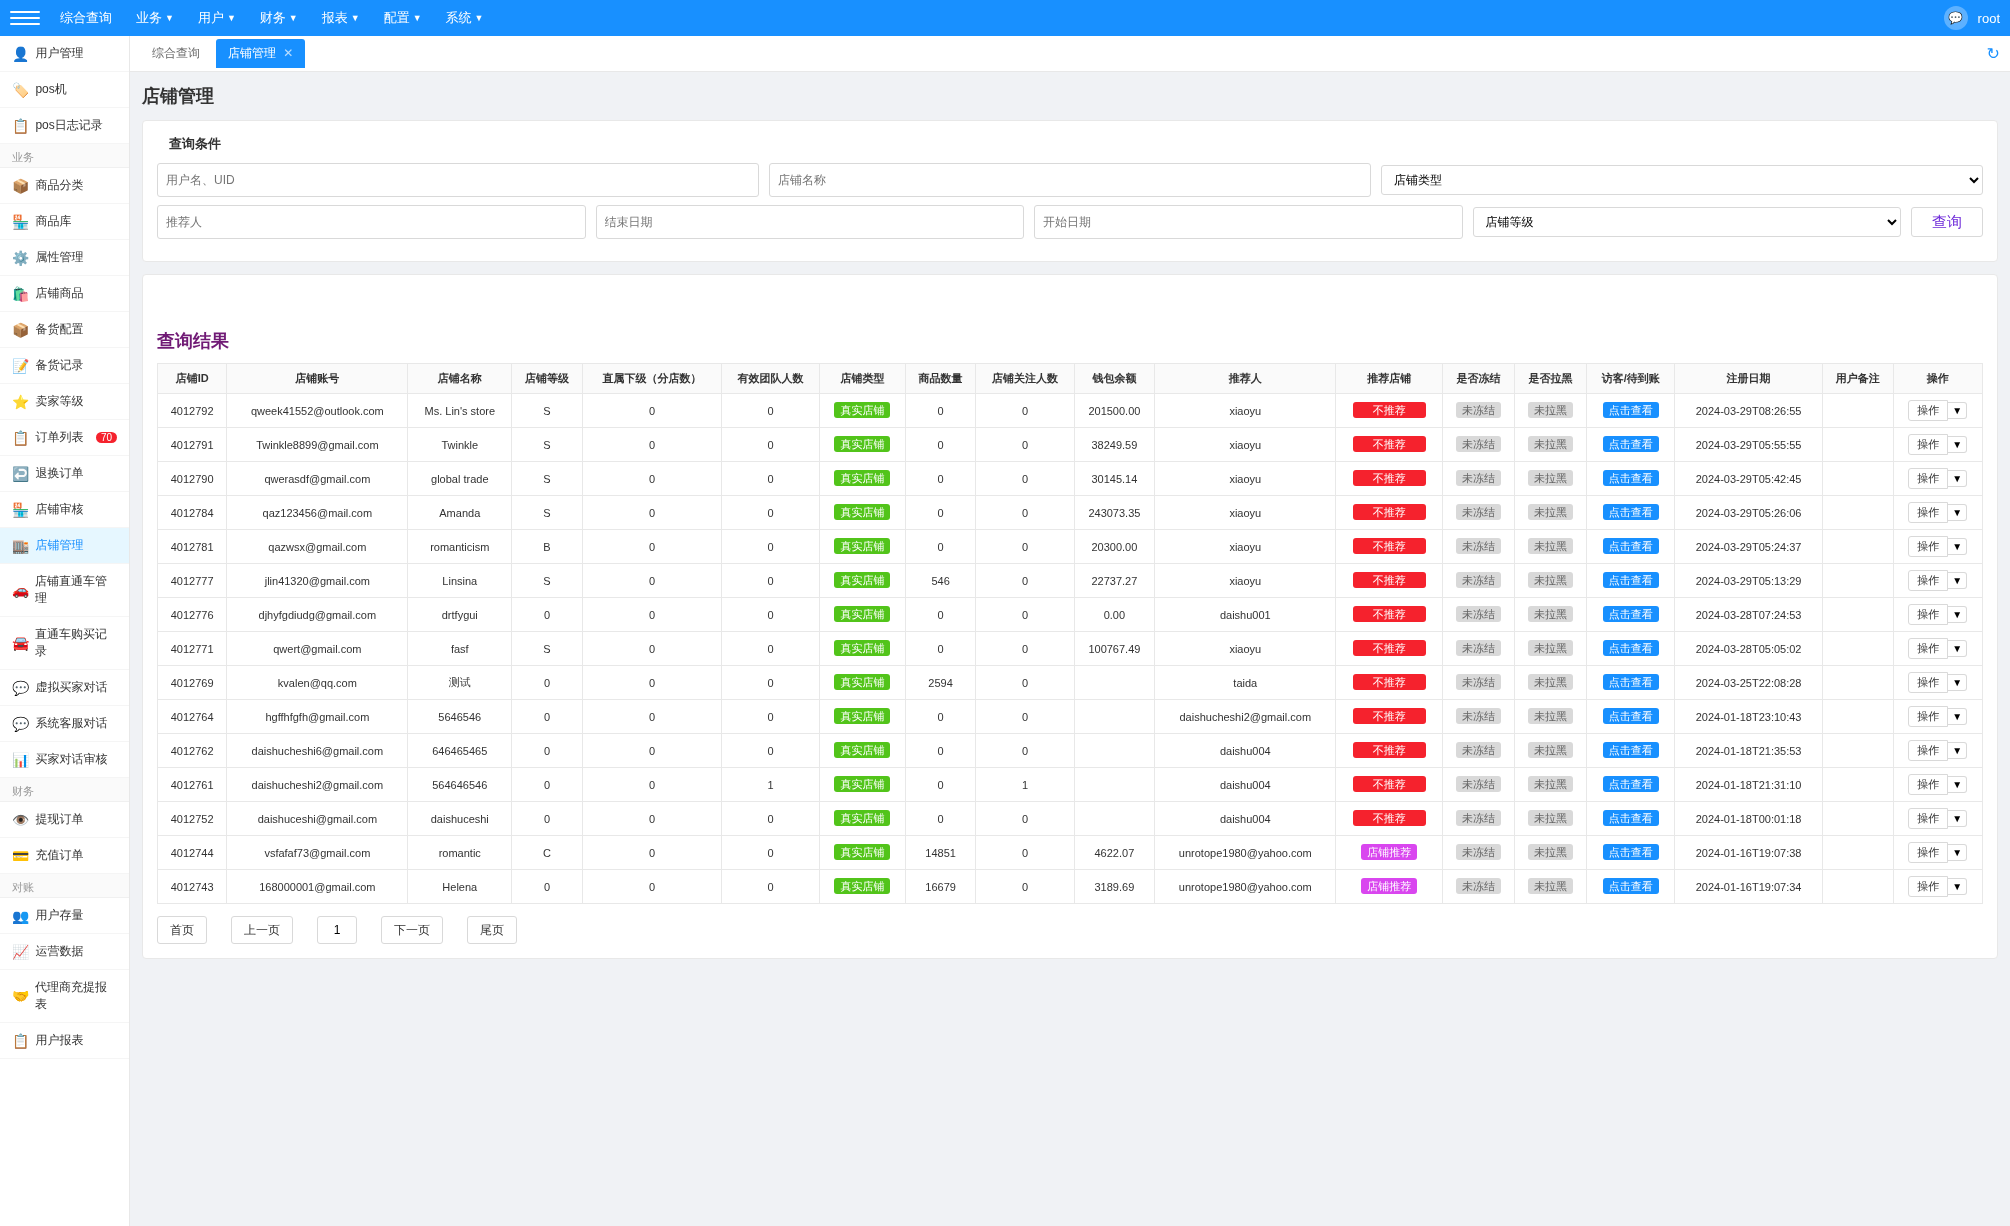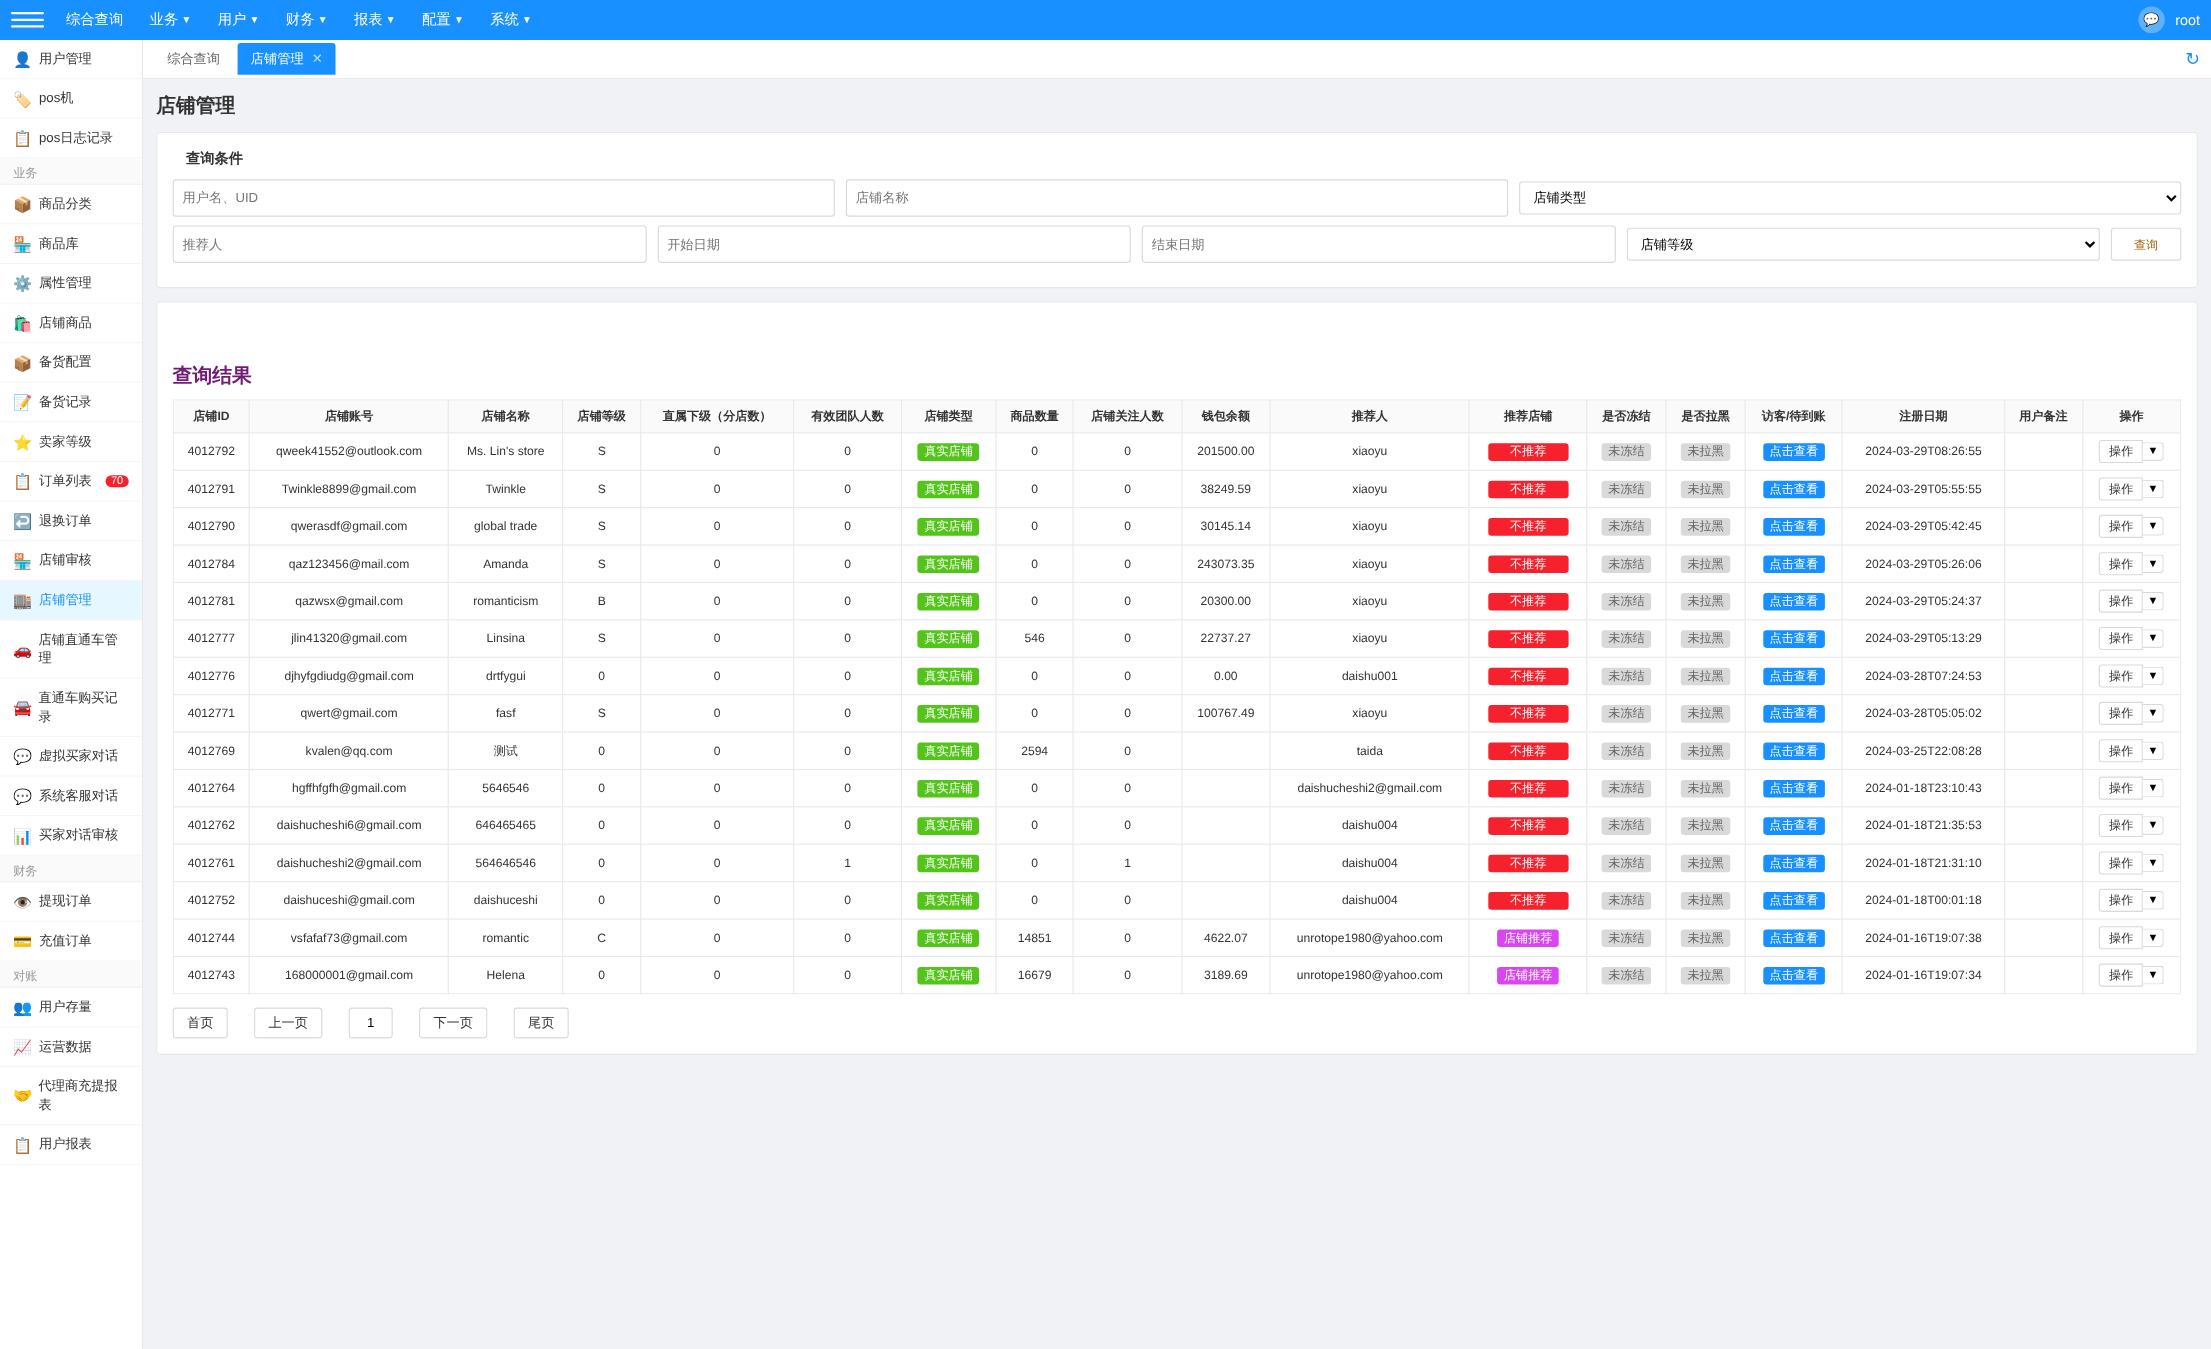--- a/index.html
+++ b/index.html
@@ -125,22 +125,22 @@
       outline: none;
       background: #fff;
     }
     .search-btn {
       height: 30px;
       padding: 0 20px;
       background: #fff;
       border: 1px solid #d9d9d9;
       border-radius: 3px;
       cursor: pointer;
-      font-size: 11px;
-      color: #a16207;
+      font-size: 15px;
+      color: #6d28d9;
     }
 
     
     .results-panel {
       background: #fff;
       border: 1px solid #e8e8e8;
       border-radius: 4px;
       padding: 14px;
     }
     .results-title { font-size: 18px; font-weight: bold; margin-bottom: 10px; color: #701a75; margin-top: 40px; }
@@ -369,22 +369,22 @@
       <div class="search-row">
         <input class="search-input" type="text" style="flex: 2 1 0%;" placeholder="用户名、UID">
         <input class="search-input" type="text" style="flex: 2 1 0%;" placeholder="店铺名称">
         <select class="search-select" style="flex: 2;">
           <option value="">店铺类型</option>
           <option>真实店铺</option>
         </select>
       </div>
       <div class="search-row">
         <input class="search-input" type="text" style="flex: 1 1 0%;" placeholder="推荐人">
+        <input class="search-input" type="text" style="flex: 1 1 0%;" placeholder="结束日期">
         <input class="search-input" type="text" style="flex: 1 1 0%;" placeholder="开始日期">
-        <input class="search-input" type="text" style="flex: 1 1 0%;" placeholder="结束日期">
         <select class="search-select" style="flex: 1;">
           <option value="">店铺等级</option>
           <option>S</option><option>B</option><option>C</option>
         </select>
         <button class="search-btn">查询</button>
       </div>
     </div>
 
     <div class="results-panel">
       <div class="results-title">查询结果</div>

